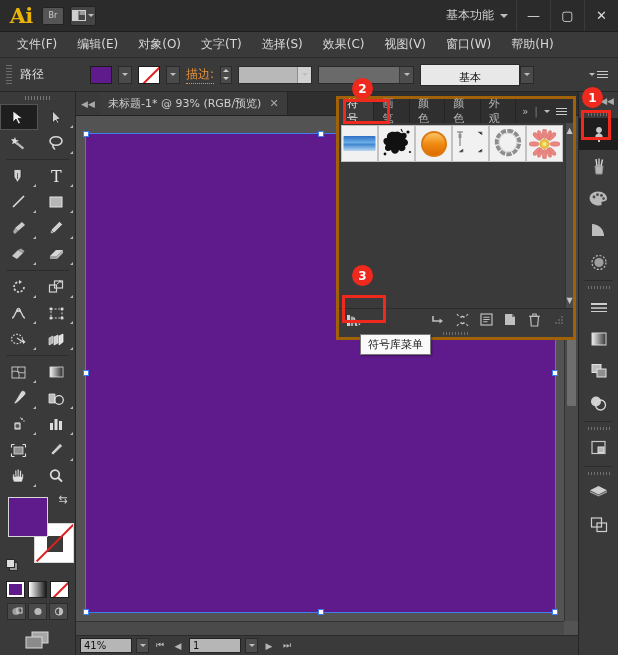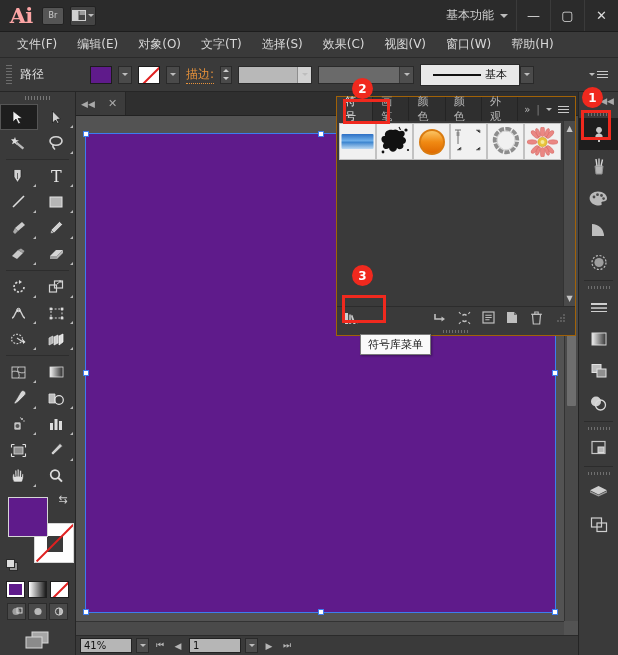--- a/index.html
+++ b/index.html
@@ -9,21 +9,21 @@
     background:#3a3a3a; color:#c8c8c8; font-size:11px;
     position:relative;
   }
   .app { position:absolute; inset:0; display:flex; flex-direction:column; }
 
   
   .titlebar{
     height:32px; background:#2b2b2b; display:flex; align-items:center;
     border-bottom:1px solid #1d1d1d; position:relative; flex:0 0 32px;
   }
-  .ai-logo{ width:42px; text-align:center; color:#fca5a5; font-size:21px;
+  .ai-logo{ width:42px; text-align:center; color:#eab308; font-size:21px;
     font-weight:bold; font-family:"DejaVu Serif","Liberation Serif",serif; letter-spacing:-1px;}
   .tb-btn{ width:26px; height:20px; margin-right:6px; background:#454545;
     border:1px solid #222; display:flex; align-items:center; justify-content:center;
     color:#cfcfcf; font-size:8px; border-radius:2px;text-align:center;}
   .tb-btn.br{ width:22px; height:18px; font-size:8px; background:#555;}
   .arr-dn{ width:0;height:0;border-left:4px solid transparent;border-right:4px solid transparent;
     border-top:4px solid #bdbdbd; display:inline-block;}
   .arr-dn.sm{border-left-width:3px;border-right-width:3px;border-top-width:3px;}
   .ws-switch{ margin-left:auto; display:flex; align-items:center; gap:6px;
     padding:0 8px; font-size:12px; color:#d0d0d0;}
@@ -57,21 +57,21 @@
   .spin i.up{border-bottom:3px solid #ccc;}
   .spin i.dn{border-top:3px solid #ccc;}
   .combo{ height:18px; background:#b8b8b8; border:1px solid #2a2a2a;
     display:flex;align-items:center; }
   .combo .body{ flex:1; height:100%; }
   .combo .btn{ width:14px;height:100%;background:#d2d2d2;border-left:1px solid #8d8d8d;
     display:flex;align-items:center;justify-content:center;}
   .combo.dark{ background:#6a6a6a; }
   .combo.dark .btn{ background:#4e4e4e; border-left:1px solid #3a3a3a;}
   .brushprofile{ width:100px; height:22px; background:#e8e8e8;border:1px solid #2a2a2a;
-    display:flex;align-items:center; padding:0 12px; gap:4px; color:#111; font-size:11px;}
+    display:flex;align-items:center; padding:0 4px; gap:4px; color:#111; font-size:11px;flex-direction:column;}
   .bp-line{ flex:1;height:2px;background:#111;}
   .panel-menu-ic{ margin-left:auto; margin-right:4px; display:flex; align-items:center; gap:2px;}
   .hamb{ display:flex;flex-direction:column;gap:2px;}
   .hamb i{ display:block;width:11px;height:1px;background:#c9c9c9;}
 
   
   .body-row{ flex:1; display:flex; min-height:0; position:relative;}
 
   
   .tools{ width:76px; background:#3a3a3a; border-right:1px solid #262626;
@@ -137,21 +137,21 @@
   .navbtn{ width:14px;text-align:center;color:#b5b5b5;font-size:9px;}
   .pagebox{ width:52px;height:15px;background:#b6b6b6;border:1px solid #222;
     display:flex;align-items:center;padding-left:3px;color:#111;font-size:10px;}
   .statustext{ position:absolute; left:0; right:0; text-align:center; font-size:11px;
     color:#d4d4d4; pointer-events:none;}
   .watermark{ position:absolute; right:30px; bottom:22px; color:#6e6e6e; font-size:15px;
     font-family:"DejaVu Serif","Liberation Serif",serif; opacity:.55; letter-spacing:2px;}
 
   
   .sympanel{ position:absolute; left:336px; top:96px; width:240px; background:#3a3a3a;
-    border:1px solid #a16207; display:flex; flex-direction:column; z-index:20;}
+    border:3px solid #a16207; display:flex; flex-direction:column; z-index:20;}
   .symtabs{ height:24px; background:#2f2f2f; display:flex; align-items:stretch;}
   .symtab{ padding:0 8px; display:flex;align-items:center; font-size:11px; color:#b5b5b5;
     border-right:1px solid #242424;}
   .symtab.active{ background:#3a3a3a; color:#ececec;}
   .symtab-r{ margin-left:auto; display:flex; align-items:center; gap:6px; padding:0 6px; color:#b9b9b9;}
   .symbody{ height:185px; background:#3a3a3a; position:relative; display:flex;}
   .symgrid{ flex:1; background:#3a3a3a; padding:2px 2px 0 2px;}
   .symrow{ display:flex; }
   .symcell{ width:37px;height:37px;background:#f1f1f1;border:1px solid #c2c2c2;
     display:flex;align-items:center;justify-content:center; overflow:hidden;}
@@ -533,20 +533,21 @@
           <rect x="11" y="4" width="16" height="11" fill="#a6a6a6" stroke="#d8d8d8"></rect>
           <rect x="5" y="9" width="16" height="11" fill="#8b8b8b" stroke="#d8d8d8"></rect>
         </svg>
       </div>
     </div>
 
     <div class="docarea">
       <div class="tabstrip">
         <div class="collapse">◀◀</div>
         <div class="doctab">
+          <span>未标题-1* @ 93% (RGB/预览)</span>
           <span class="x">✕</span>
         </div>
       </div>
       <div class="canvaswrap">
         <div class="artboard">
           <span class="handle" style="left:-3px;top:-3px"></span>
           <span class="handle" style="left:50%;margin-left:-3px;top:-3px"></span>
           <span class="handle" style="right:-3px;top:-3px"></span>
           <span class="handle" style="left:-3px;top:50%;margin-top:-3px"></span>
           <span class="handle" style="right:-3px;top:50%;margin-top:-3px"></span>

